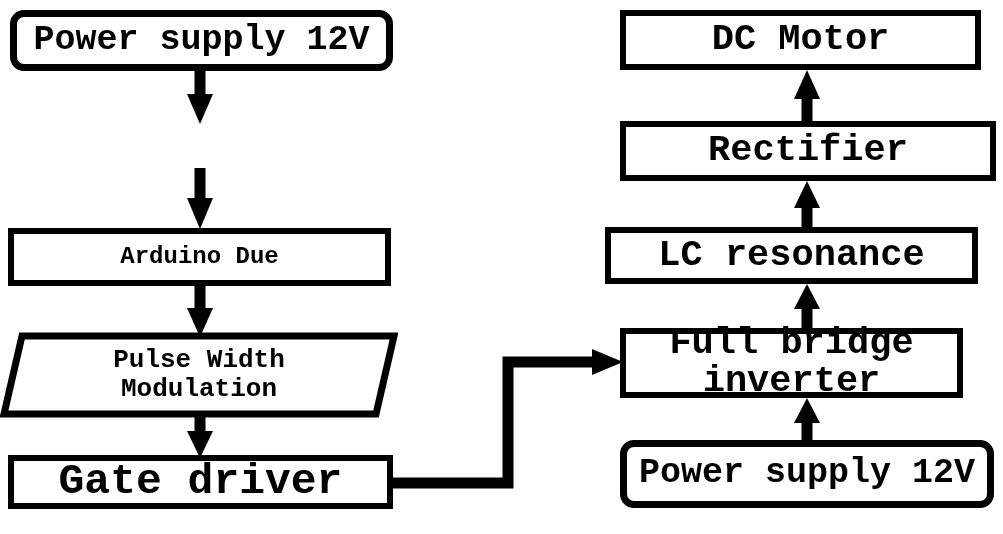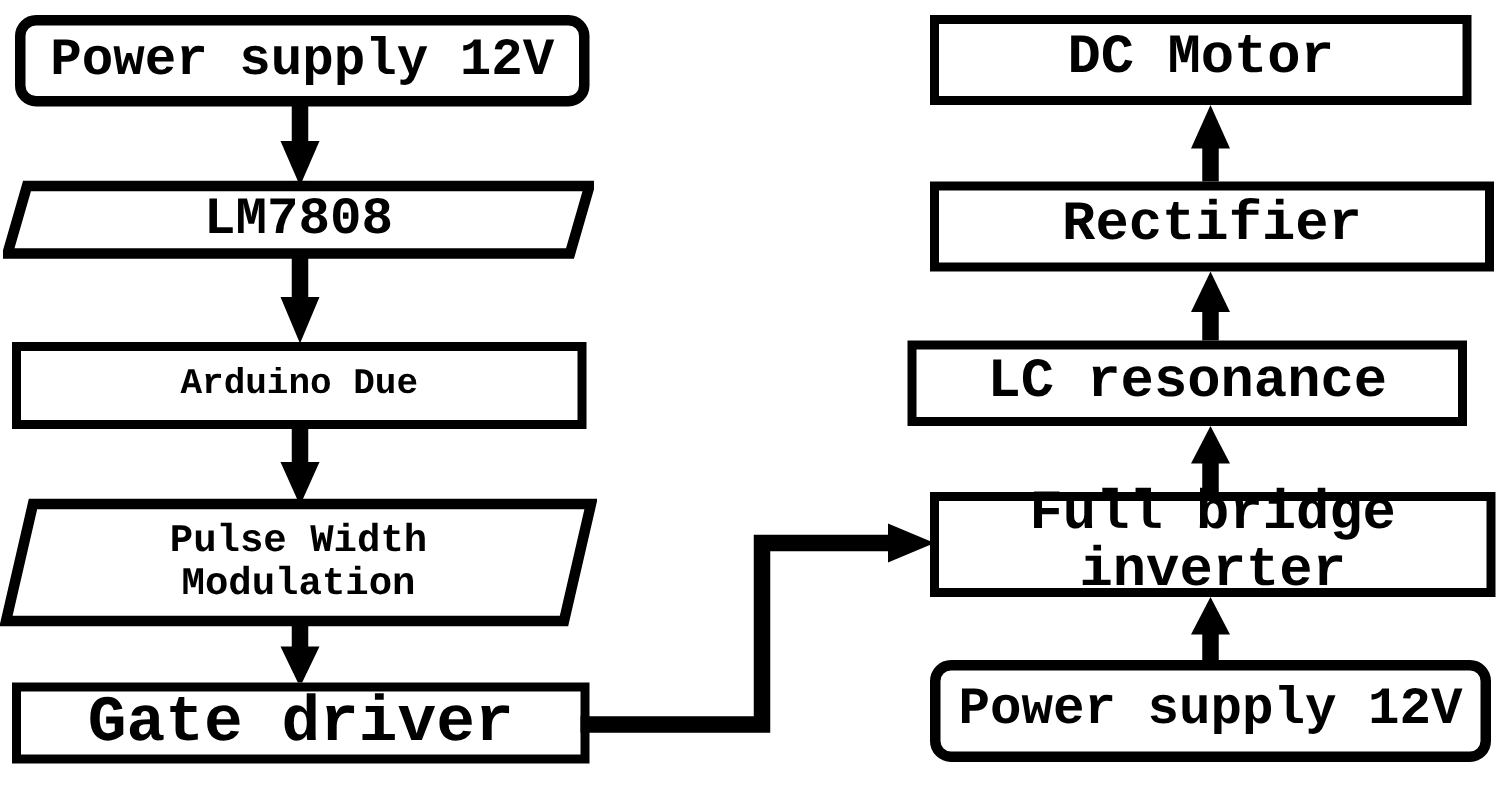--- a/index.html
+++ b/index.html
@@ -81,26 +81,20 @@
     <span>Power supply 12V</span>
   </div>
 
   <div class="edge" style="left:186px; top:66px; width:28px; height:60px;">
     <svg width="28" height="60" viewBox="0 0 28 60">
       <path d="M14 0 L14 34" stroke="#000" stroke-width="11" fill="none"></path>
       <path d="M14 58 L1 28 L27 28 Z" fill="#000"></path>
     </svg>
   </div>
 
-  <div class="node para" style="left:2px; top:120px; width:394px; height:53px; font-size:35px;">
-    <svg viewBox="0 0 394 53" preserveAspectRatio="none">
-      <polygon points="16,4 391,4 378,49 3,49" fill="#ffffff" stroke="#000000" stroke-width="7" stroke-linejoin="miter"></polygon>
-    </svg>
-    <span class="para-label">LM7808</span>
-  </div>
 
   <div class="edge" style="left:186px; top:168px; width:28px; height:63px;">
     <svg width="28" height="63" viewBox="0 0 28 63">
       <path d="M14 0 L14 36" stroke="#000" stroke-width="11" fill="none"></path>
       <path d="M14 61 L1 30 L27 30 Z" fill="#000"></path>
     </svg>
   </div>
 
   <div class="node rect" style="left:8px; top:228px; width:383px; height:58px; font-size:24px;">
     <span>Arduino Due</span>
@@ -165,21 +159,21 @@
     <span>LC resonance</span>
   </div>
 
   <div class="edge" style="left:793px; top:282px; width:28px; height:48px;">
     <svg width="28" height="48" viewBox="0 0 28 48">
       <path d="M14 48 L14 21" stroke="#000" stroke-width="11" fill="none"></path>
       <path d="M14 2 L1 27 L27 27 Z" fill="#000"></path>
     </svg>
   </div>
 
-  <div class="node rect" style="left:620px; top:328px; width:377px; height:70px; font-size:37px;">
+  <div class="node rect" style="left:620px; top:328px; width:343px; height:70px; font-size:37px;">
     <span>Full bridge inverter</span>
   </div>
 
   <div class="edge" style="left:793px; top:396px; width:28px; height:48px;">
     <svg width="28" height="48" viewBox="0 0 28 48">
       <path d="M14 48 L14 21" stroke="#000" stroke-width="11" fill="none"></path>
       <path d="M14 2 L1 27 L27 27 Z" fill="#000"></path>
     </svg>
   </div>
 

